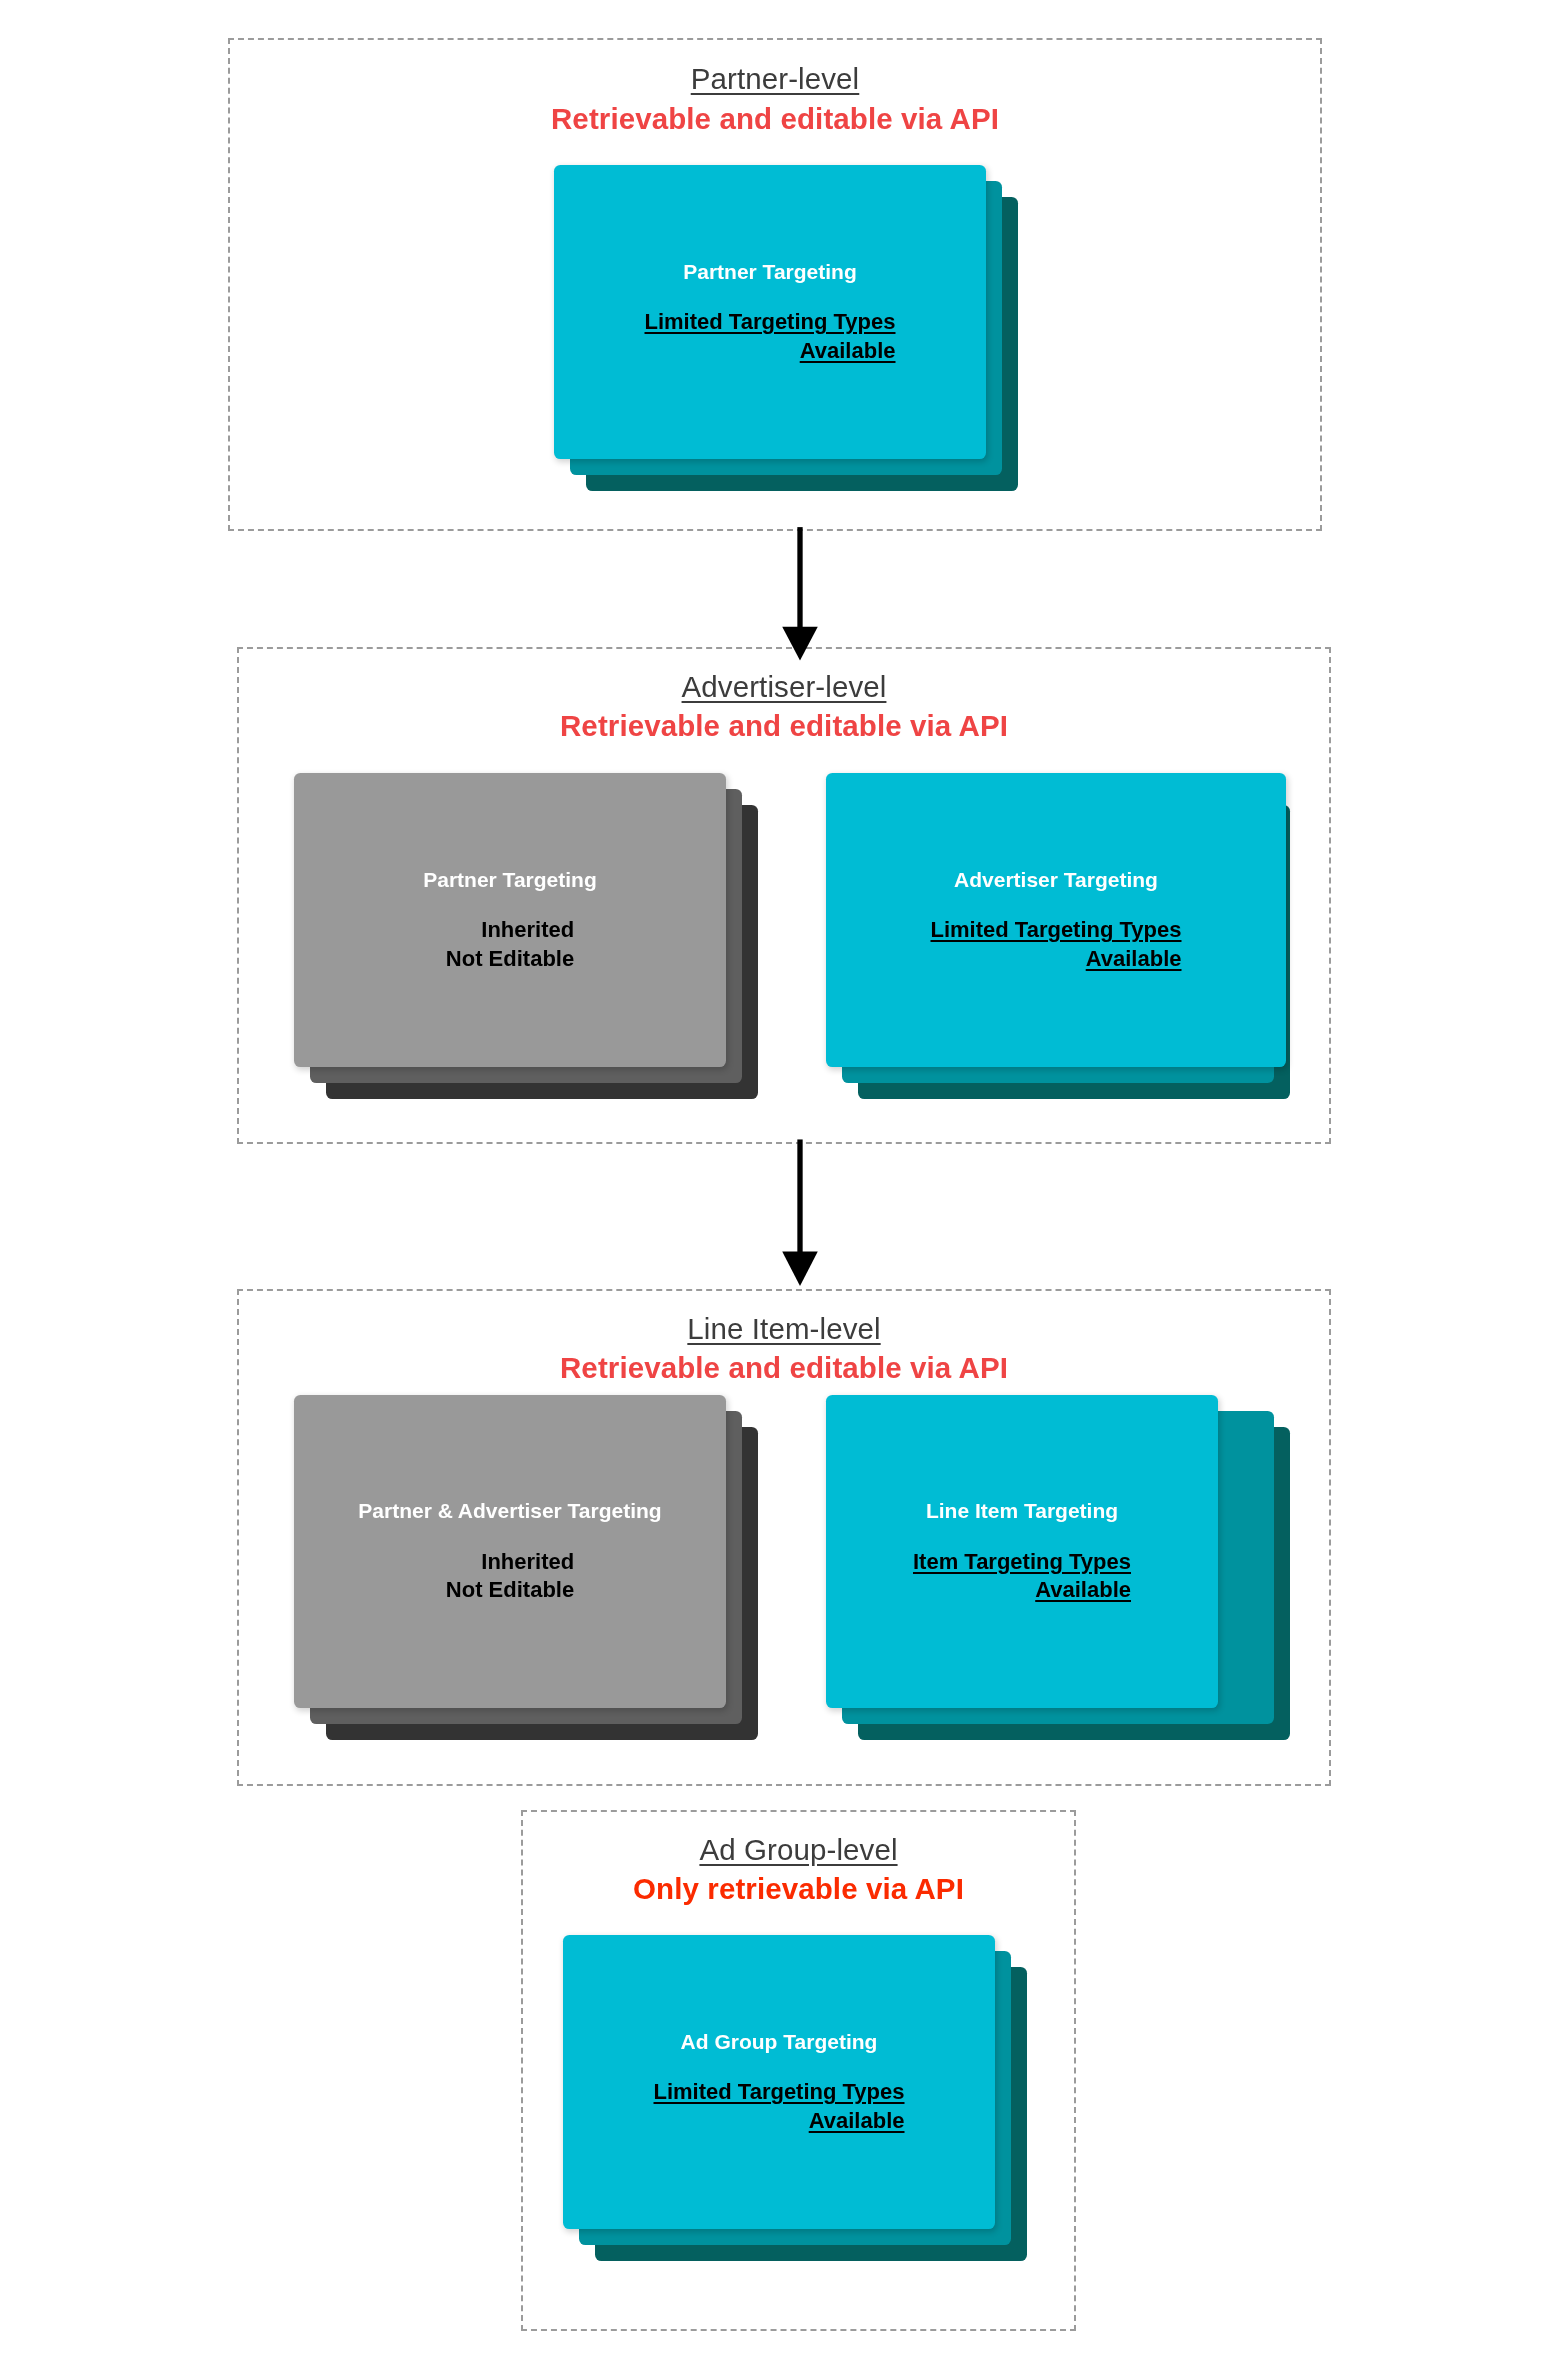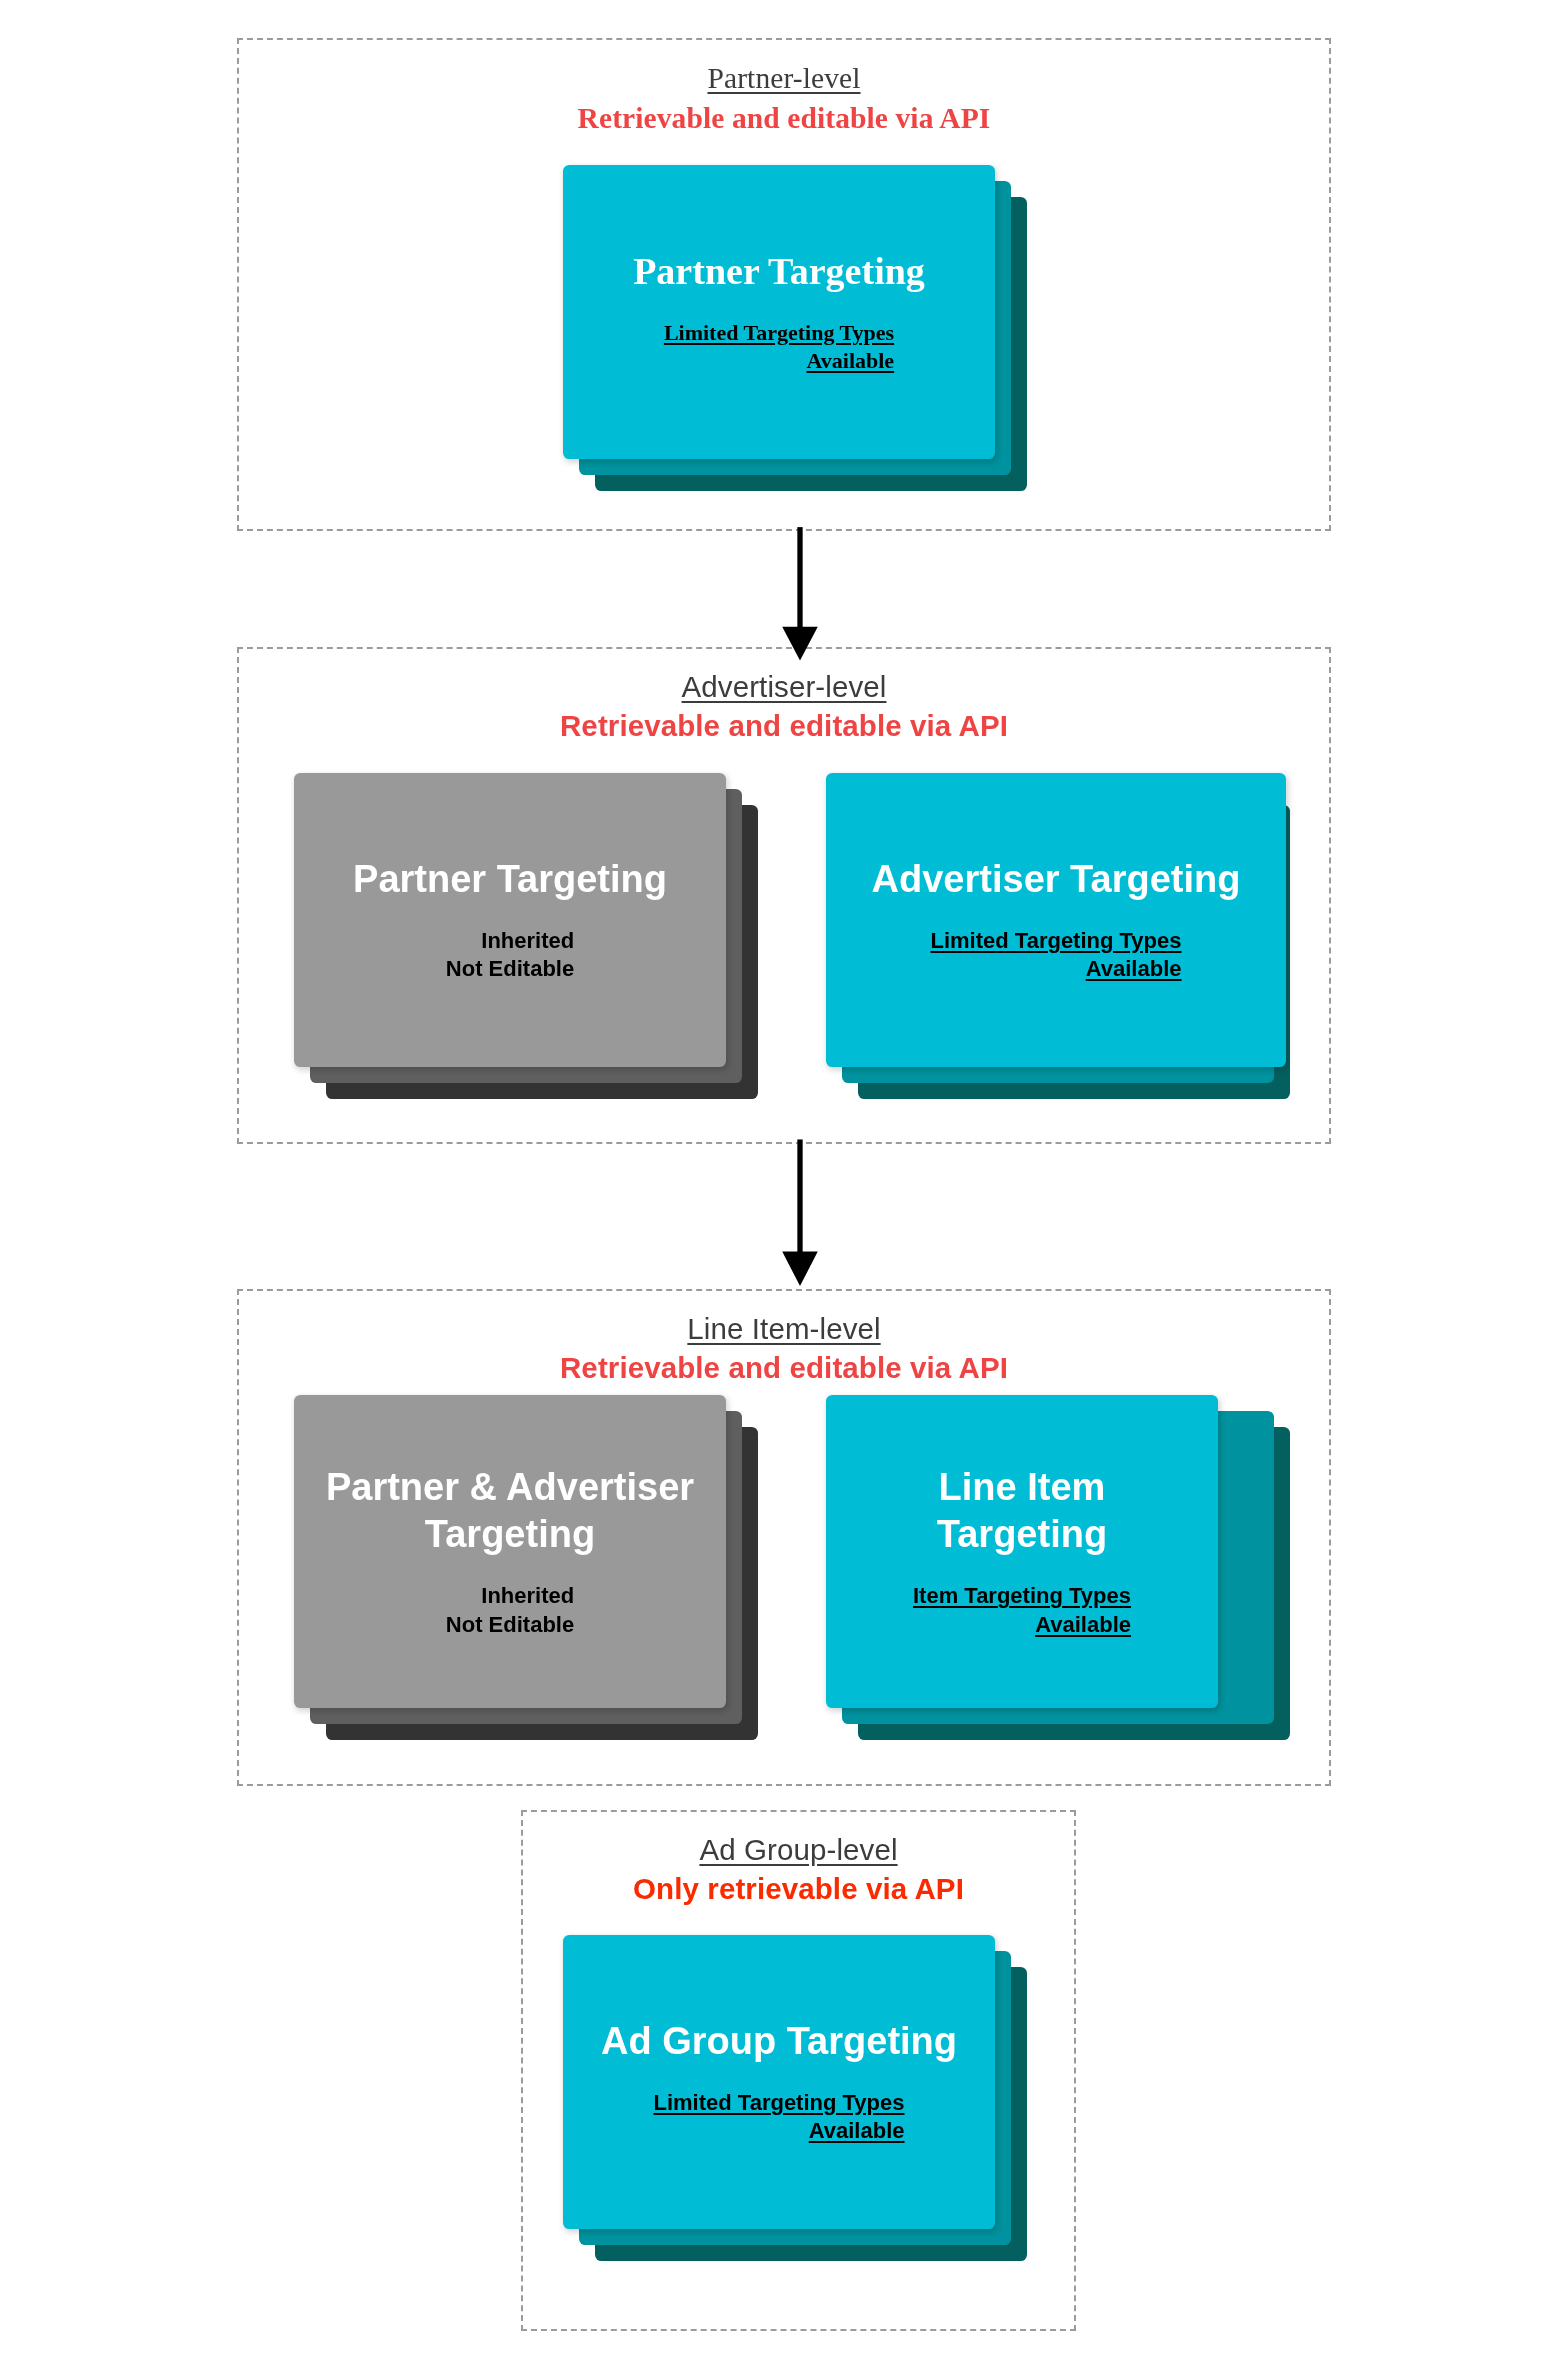--- a/index.html
+++ b/index.html
@@ -80,21 +80,21 @@
   .cyan .back  { background: #04605f; }
 
   
   .grey .front { background: #999999; }
   .grey .mid   { background: #5f5f5f; }
   .grey .back  { background: #333333; }
 
   .card-title {
     color: #ffffff;
     font-weight: bold;
-    font-size: 38px;
+    font-size: 21px;
     text-align: center;
     line-height: 1.26;
     margin: 0 0 23px 0;
   }
   .card-sub {
     color: #000000;
     font-weight: bold;
     font-size: 22px;
     text-align: right;
     line-height: 1.3;
@@ -107,21 +107,21 @@
 
   
   .connector {
     position: absolute;
     z-index: 5;
   }
 </style>
 </head>
 <body>
 
-<div class="level-box" style="left:237px; top:38px; width:1094px; height:493px;font-family:Liberation Serif, serif;">
+<div class="level-box" style="left:228px; top:38px; width:1094px; height:493px;">
   <div class="level-header" style="top:21.4px;">
     <span class="level-name">Partner-level</span>
     <span class="level-access">Retrievable and editable via API</span>
   </div>
 
   <div class="card-stack cyan" style="left:324px; top:125px; width:464px; height:326px;">
     <div class="card-layer back" style="left:32px; top:32px; width:432px; height:294px;"></div>
     <div class="card-layer mid" style="left:16px; top:16px; width:432px; height:294px;"></div>
     <div class="card-layer front" style="left:0px; top:0px; width:432px; height:294px;">
       <div class="card-title">Partner Targeting</div>

